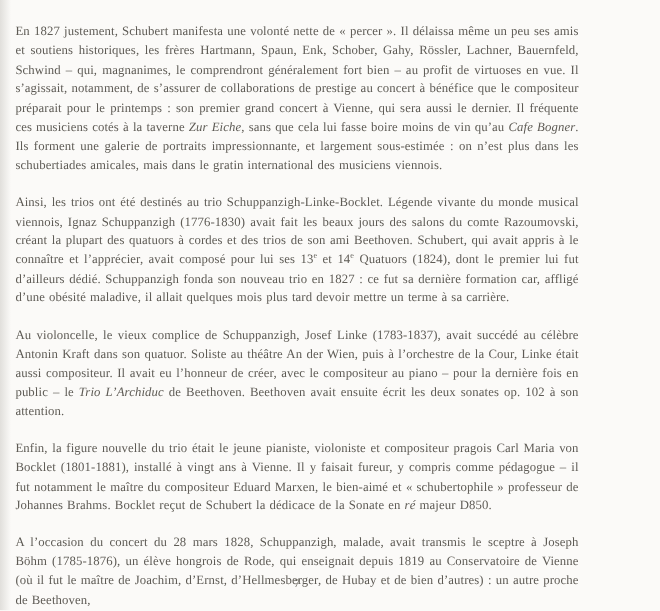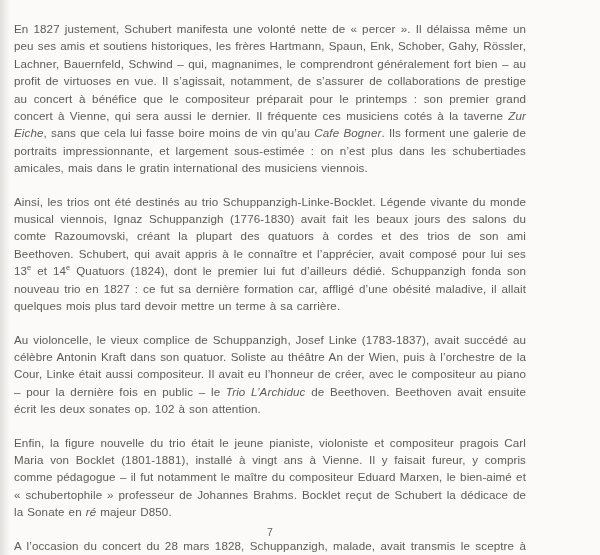--- a/index.html
+++ b/index.html
@@ -7,21 +7,21 @@
     margin: 0;
     padding: 0;
     background: #fbfaf8;
   }
   .page {
     position: relative;
     width: 600px;
     height: 555px;
     background: #fbfaf8;
     overflow: hidden;
-    font-family: Liberation Sans, sans-serif;
+    font-family: Liberation Serif, serif;
   }
   .edge-shadow {
     position: absolute;
     left: 0;
     top: 0;
     width: 10px;
     height: 100%;
     background: linear-gradient(90deg, rgba(120,115,105,0.20), rgba(120,115,105,0));
     pointer-events: none;
   }

